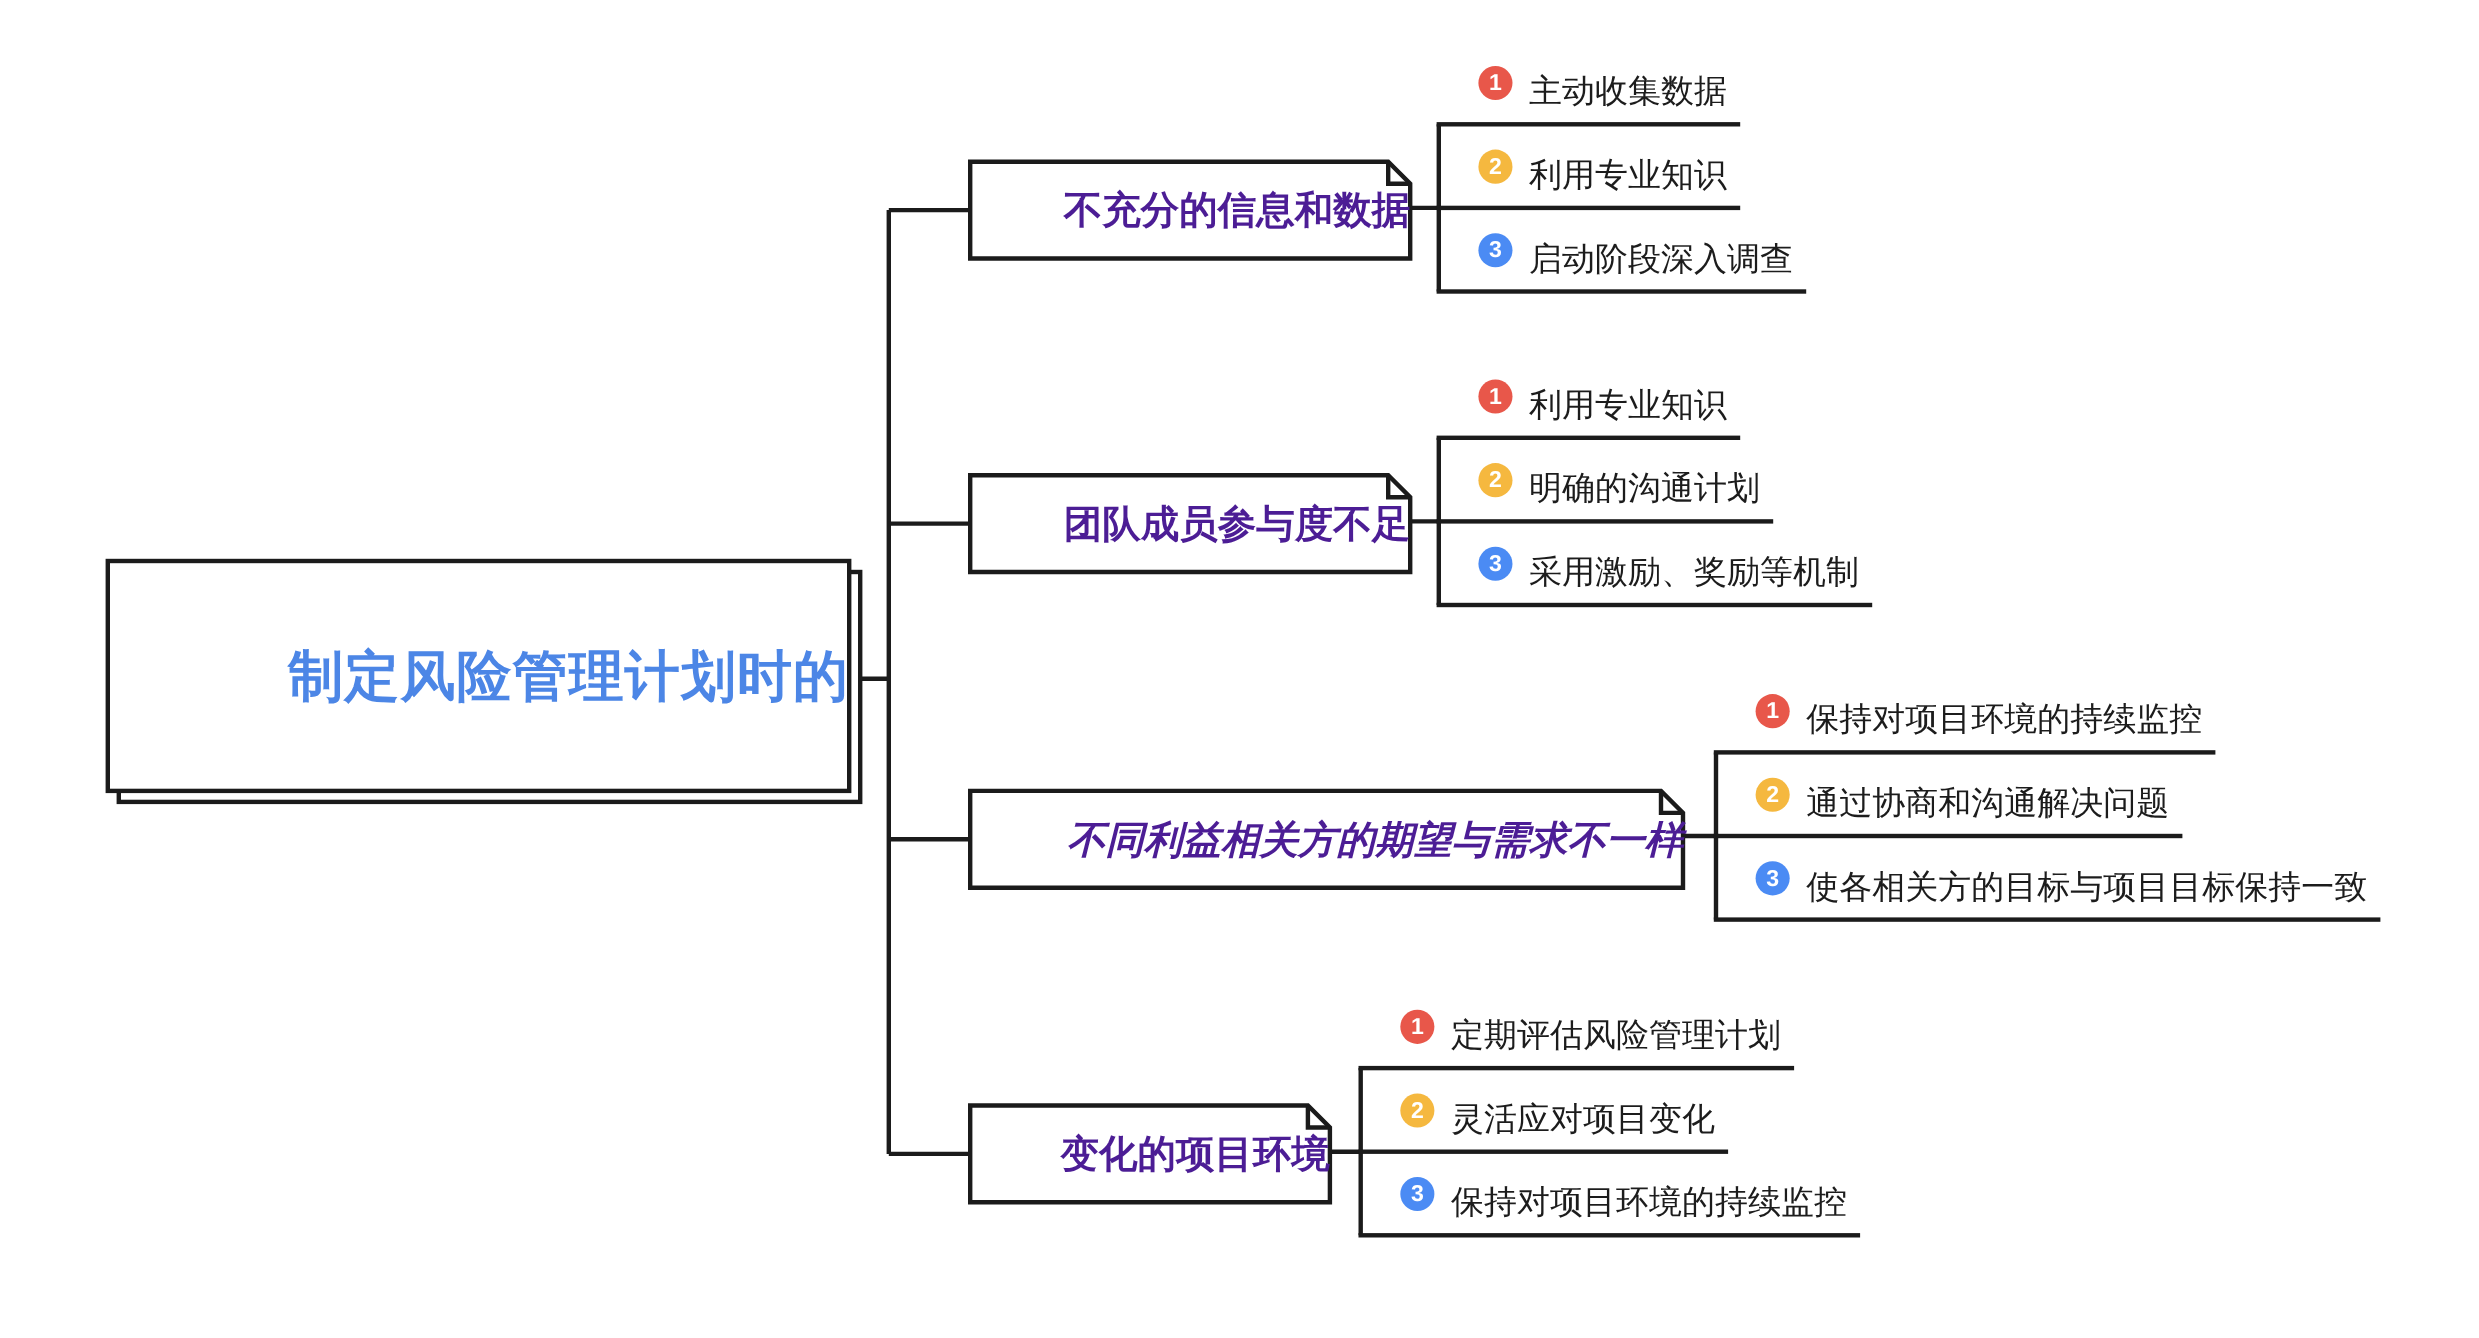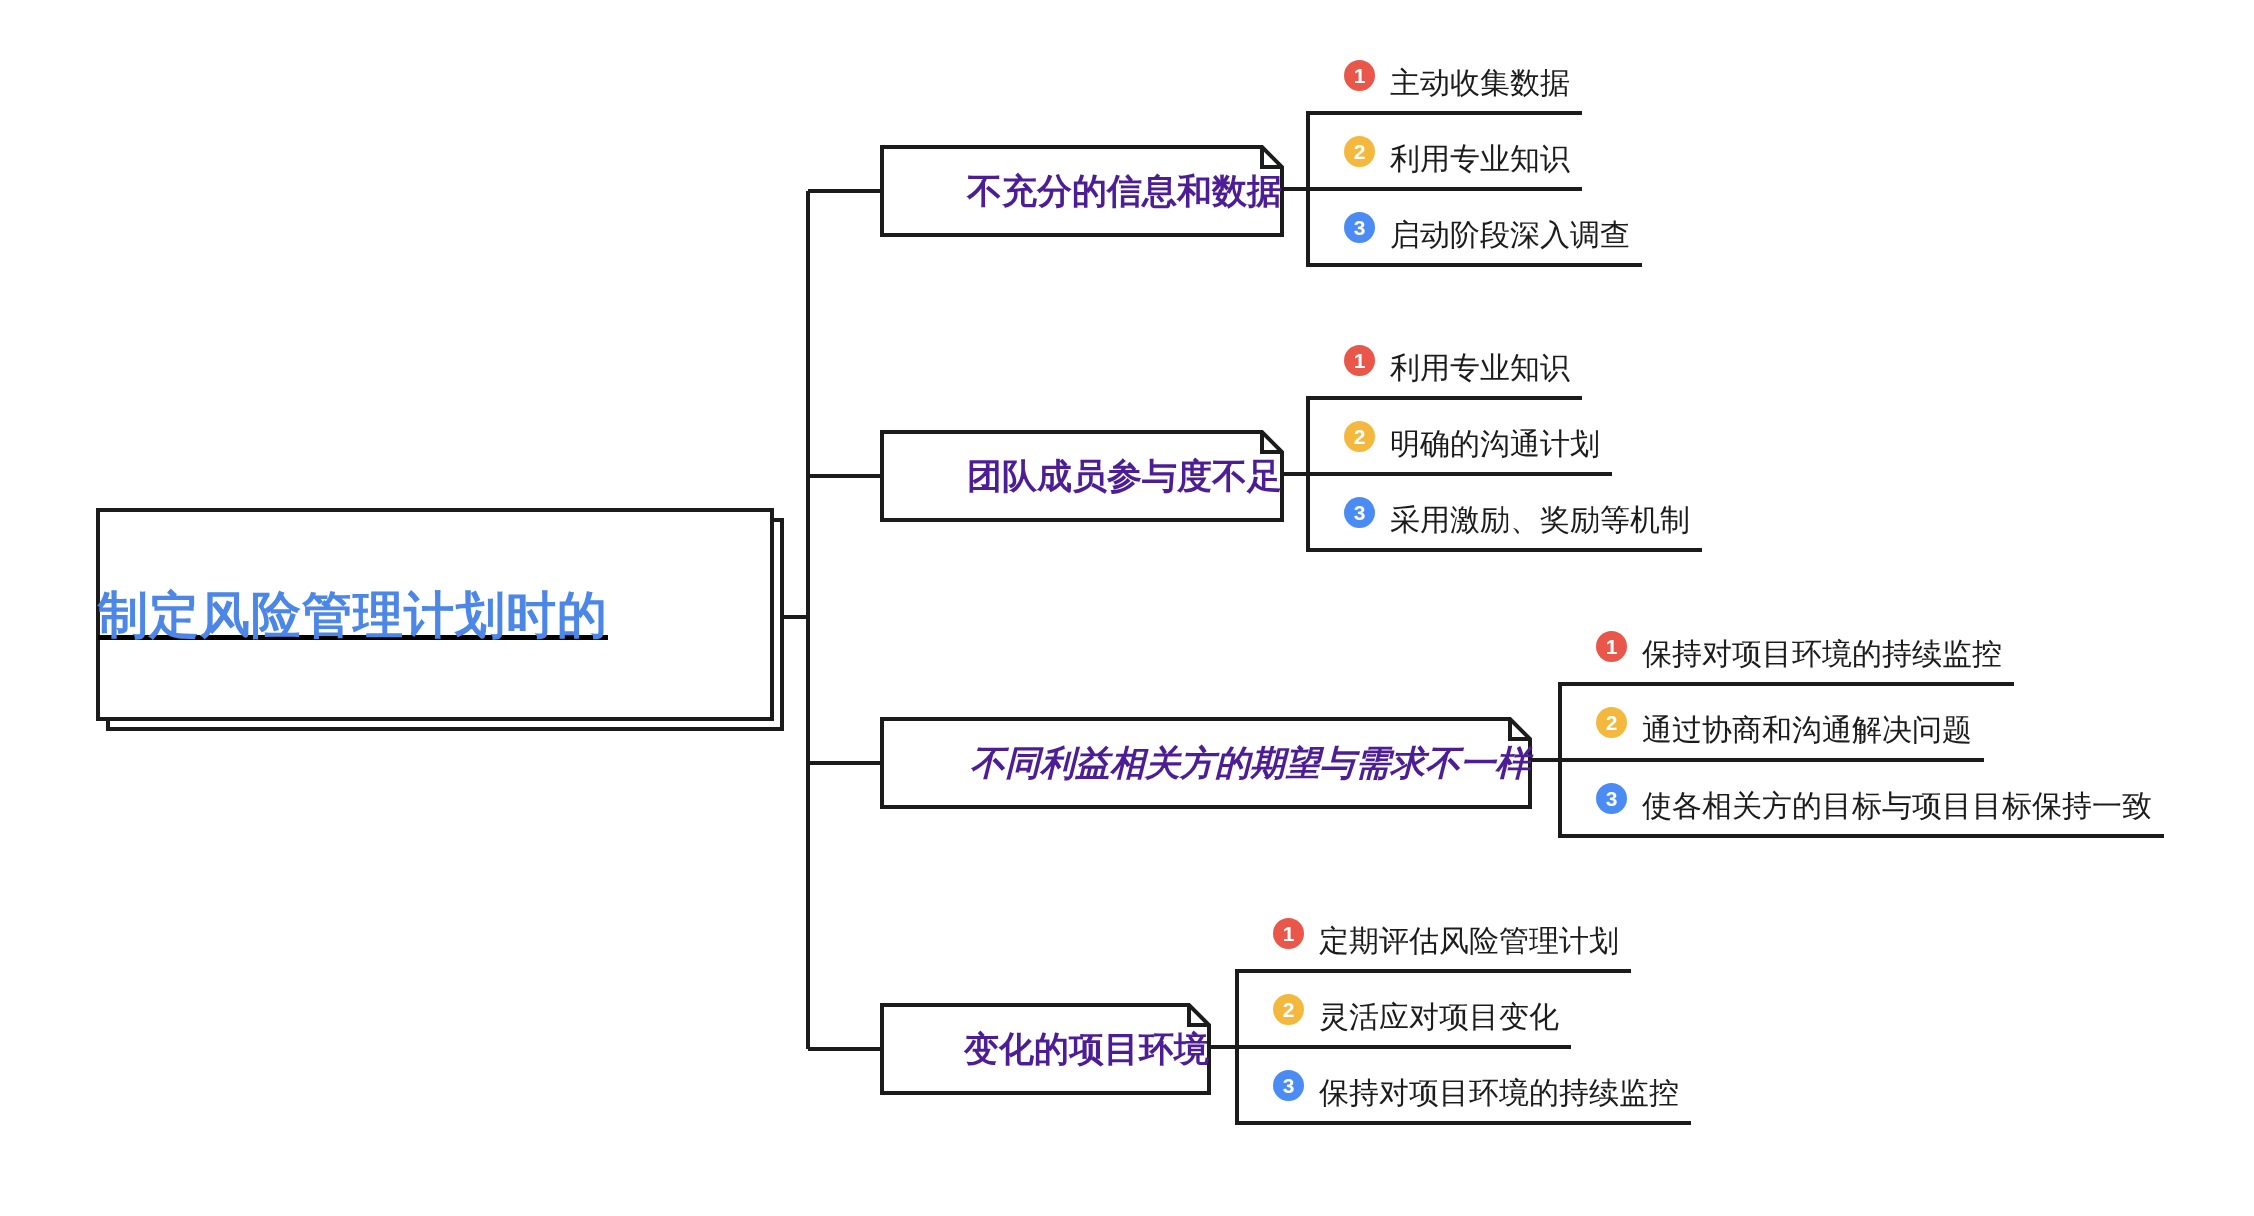--- a/index.html
+++ b/index.html
@@ -8,23 +8,22 @@
     width:2254px;height:1216px;
     background:#ffffff;
     font-family:"Liberation Sans","DejaVu Sans",sans-serif;
     overflow:hidden;
   }
   .wires{position:absolute;left:0;top:0;}
 
   
   .root-node{
     position:absolute;left:98px;top:510px;width:674px;height:209px;
-    display:flex;flex-direction:column;align-items:flex-start;justify-content:center;
+    display:flex;flex-direction:column;align-items:flex-end;justify-content:center;
     text-align:center;
-    text-decoration:underline;
   }
   .root-line{
     font-size:50px;font-weight:bold;line-height:72px;color:#4C86E6;
     white-space:nowrap;letter-spacing:1px;
   }
 
   
   .topic{
     position:absolute;display:flex;align-items:center;justify-content:flex-end;
     font-size:35px;font-weight:600;color:#4c1d95;white-space:nowrap;

